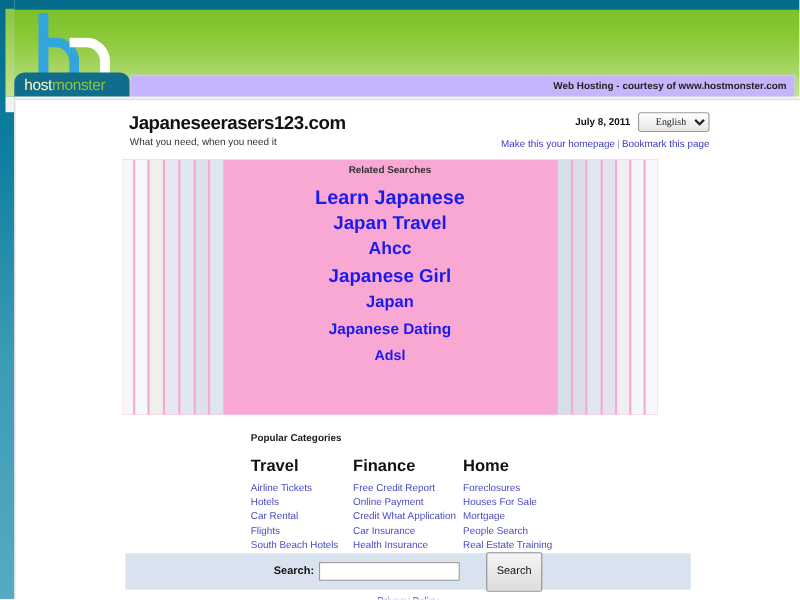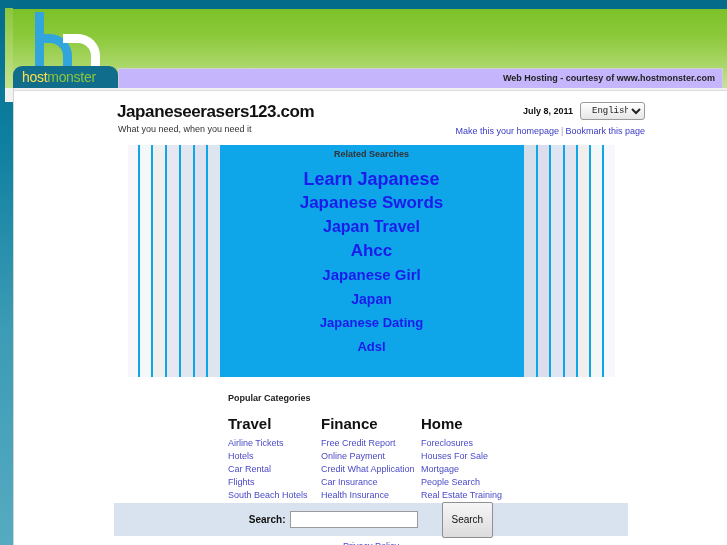--- a/index.html
+++ b/index.html
@@ -89,21 +89,21 @@
     width: 105px; height: 22px;
     background: #116d8c;
     border-top-left-radius: 9px;
     border-top-right-radius: 9px;
     font-size: 14px;
     line-height: 22px;
     padding-left: 9px;
     letter-spacing: -0.3px;
     white-space: nowrap;
   }
-  .brand-host { color: #fde047; }
+  .brand-host { color: #fef9c3; }
   .brand-monster { color: #8cc63e; }
 
   
   .courtesy {
     position: absolute;
     left: 118px; top: 68px;
     width: 605px; height: 20px;
     background: #c4b5fd;
     border: 1px solid #cfcfcf;
     border-bottom: none;
@@ -160,46 +160,47 @@
     font-size: 9px;
     font-weight: bold;
     color: #111;
     white-space: nowrap;
   }
   .lang-select {
     position: absolute;
     right: 83px; top: 0px;
     width: 65px; height: 18px;
     font-size: 9px;
-    font-family: Liberation Mono, monospace;
+    font-family: Liberation Serif, serif;
     background: linear-gradient(to bottom, #ffffff 0%, #e6e6e6 100%);
     border: 1px solid #9a9a9a;
     border-radius: 3px;
     color: #222;
     padding-left: 7px;
+    text-align: center;
   }
   .header-links {
     position: absolute;
     right: 83px; top: 24px;
     font-size: 9px;
     white-space: nowrap;
     color: #7a7a9a;
   }
   .header-links a {
     color: #3b3bc4;
     text-decoration: none;
   }
   .header-links .sep { color: #9a9ab5; padding: 0 2px; }
 
   
   .rs-panel {
     position: absolute;
-    left: 114px; top: 57px;
+    left: 97px; top: 57px;
     width: 487px; height: 232px;
-    background: #0ea5e9;
+    background: #f9a8d4;
     overflow: hidden;
   }
   .stripes { position: absolute; top: 0; height: 232px; }
   .stripes span { position: absolute; top: 0; height: 232px; display: block; }
 
   .rs-title {
     position: absolute;
     left: 0; top: 4px;
     width: 487px;
     text-align: center;
@@ -365,21 +366,20 @@
         <span style="left:410px;width:11px;background:#dcdceb;"></span>
         <span style="left:423px;width:12px;background:#dfe6f1;"></span>
         <span style="left:437px;width:11px;background:#e3e3f0;"></span>
         <span style="left:450px;width:11px;background:#f0efed;"></span>
         <span style="left:463px;width:11px;background:#f2f8f7;"></span>
         <span style="left:476px;width:11px;background:#f7f7fc;"></span>
       </div>
       <div class="rs-title">Related Searches</div>
       <div class="rs-links">
         <a href="#">Learn Japanese</a>
-        <a href="#">Japanese Swords</a>
         <a href="#">Japan Travel</a>
         <a href="#">Ahcc</a>
         <a href="#">Japanese Girl</a>
         <a href="#">Japan</a>
         <a href="#">Japanese Dating</a>
         <a href="#">Adsl</a>
       </div>
     </div>
 
     <div class="cats">

